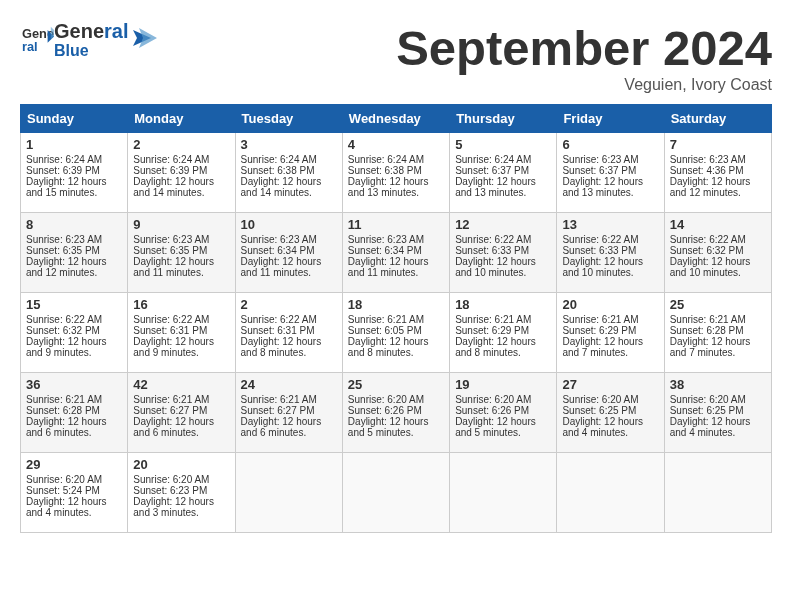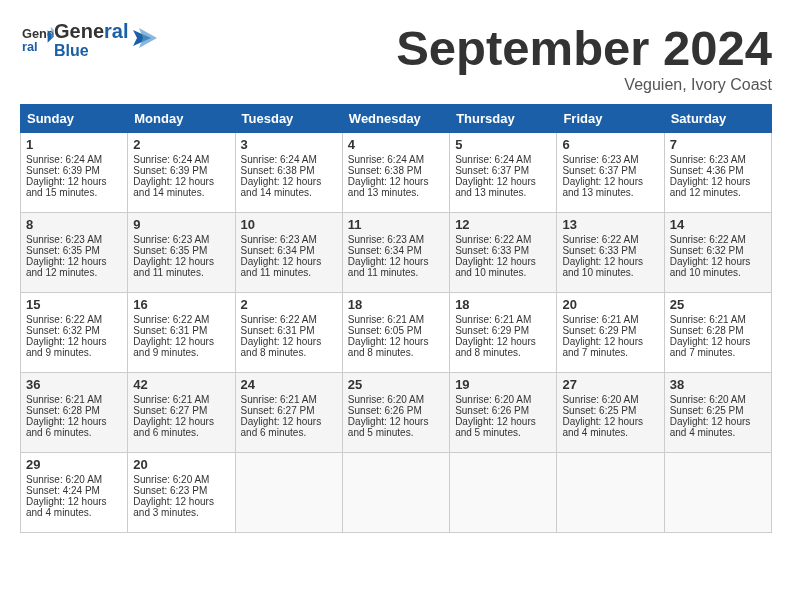--- a/index.html
+++ b/index.html
@@ -148,21 +148,21 @@
       <tr>
         <td><span class="day-num">36</span><span>Sunrise: 6:21 AM</span><br><span>Sunset: 6:28 PM</span><br><span>Daylight: 12 hours and 6 minutes.</span></td>
         <td><span class="day-num">42</span><span>Sunrise: 6:21 AM</span><br><span>Sunset: 6:27 PM</span><br><span>Daylight: 12 hours and 6 minutes.</span></td>
         <td><span class="day-num">24</span><span>Sunrise: 6:21 AM</span><br><span>Sunset: 6:27 PM</span><br><span>Daylight: 12 hours and 6 minutes.</span></td>
         <td><span class="day-num">25</span><span>Sunrise: 6:20 AM</span><br><span>Sunset: 6:26 PM</span><br><span>Daylight: 12 hours and 5 minutes.</span></td>
         <td><span class="day-num">19</span><span>Sunrise: 6:20 AM</span><br><span>Sunset: 6:26 PM</span><br><span>Daylight: 12 hours and 5 minutes.</span></td>
         <td><span class="day-num">27</span><span>Sunrise: 6:20 AM</span><br><span>Sunset: 6:25 PM</span><br><span>Daylight: 12 hours and 4 minutes.</span></td>
         <td><span class="day-num">38</span><span>Sunrise: 6:20 AM</span><br><span>Sunset: 6:25 PM</span><br><span>Daylight: 12 hours and 4 minutes.</span></td>
       </tr>
       <tr>
-        <td><span class="day-num">29</span><span>Sunrise: 6:20 AM</span><br><span>Sunset: 4:24 PM</span><br><span>Daylight: 12 hours and 4 minutes.</span></td>
+        <td><span class="day-num">29</span><span>Sunrise: 6:20 AM</span><br><span>Sunset: 5:24 PM</span><br><span>Daylight: 12 hours and 4 minutes.</span></td>
         <td><span class="day-num">20</span><span>Sunrise: 6:20 AM</span><br><span>Sunset: 6:23 PM</span><br><span>Daylight: 12 hours and 3 minutes.</span></td>
         <td class="empty"></td>
         <td class="empty"></td>
         <td class="empty"></td>
         <td class="empty"></td>
         <td class="empty"></td>
       </tr>
     </tbody>
 </table>
 

